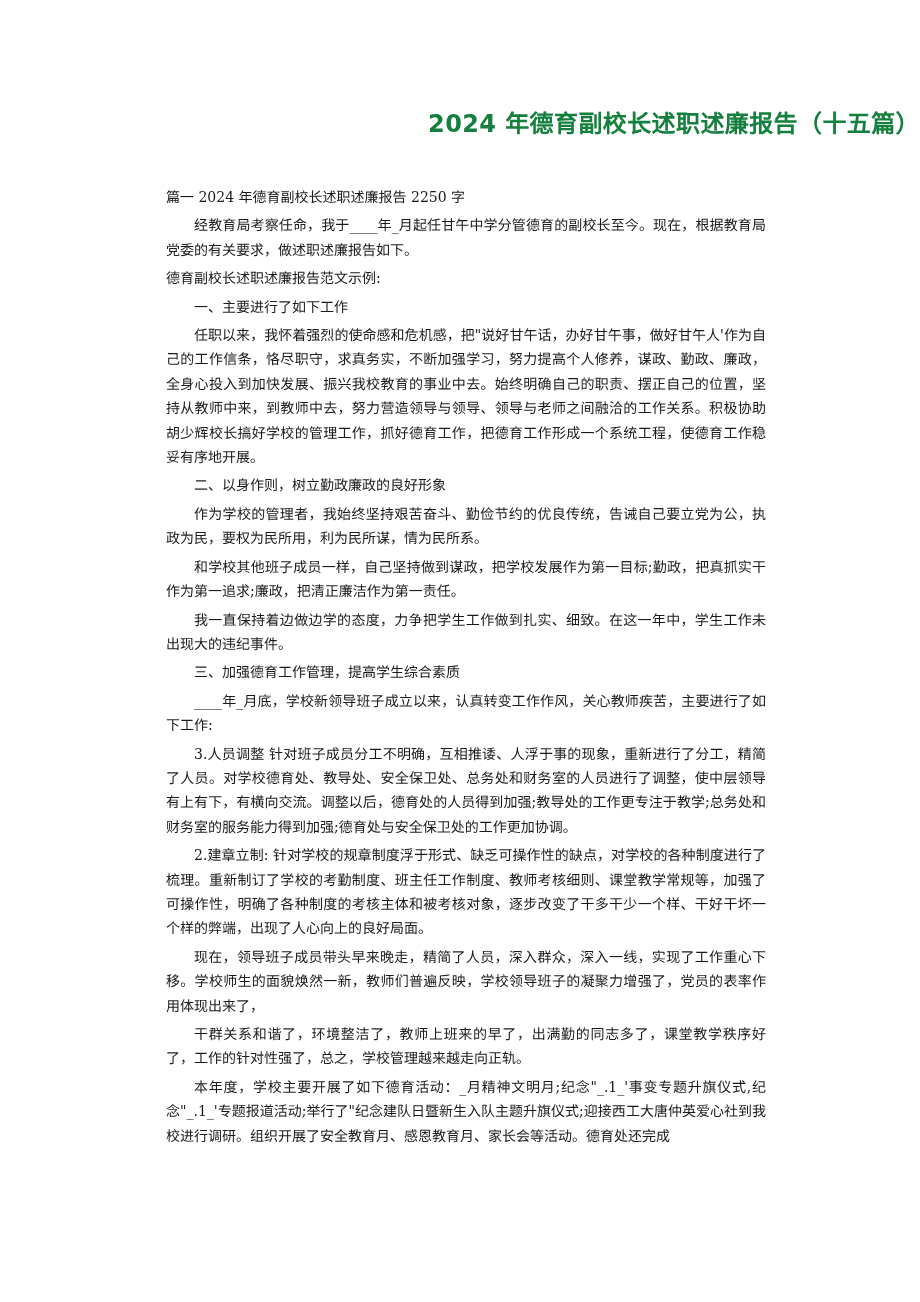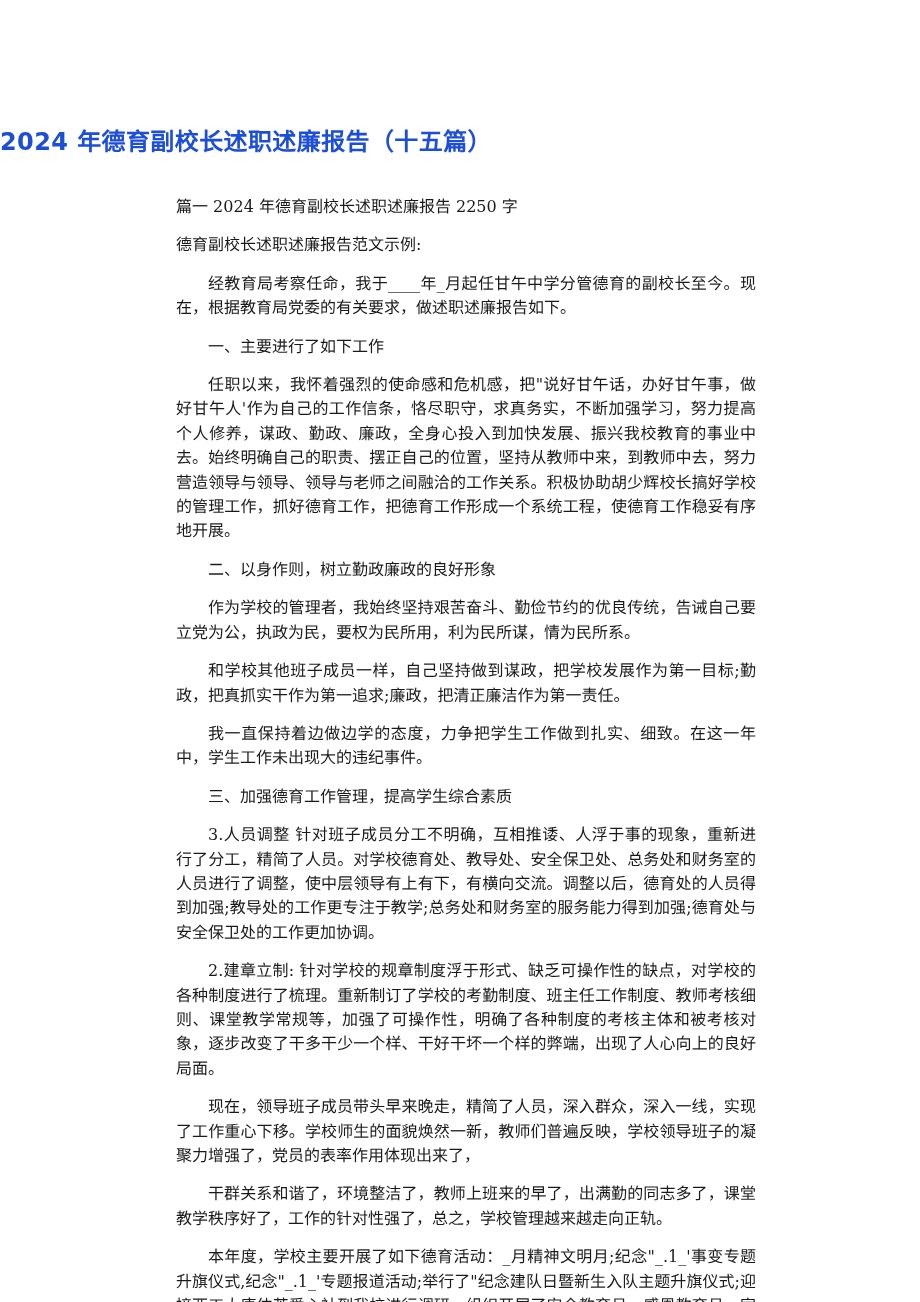--- a/index.html
+++ b/index.html
@@ -25,42 +25,42 @@
     padding: 0;
   }
 
   
   .doc-title {
     margin: 0;
     padding: 0;
     position: absolute;
     left: 0;
     right: 0;
-    top: 122px;
-    text-align: left;
-    color: #1d4ed8;
+    top: 104px;
+    text-align: right;
+    color: #15803d;
     font-size: 24px;
     font-weight: bold;
     letter-spacing: 0.4px;
     font-family: "DejaVu Sans", "Liberation Sans", sans-serif;
     white-space: nowrap;
   }
 
   
   .body-block {
     position: absolute;
     left: 162px;
     top: 181px;
     width: 608px;
   }
 
   p.para {
-    margin: 14px;
+    margin: 4px;
     padding: 0;
-    font-size: 16px;
+    font-size: 14px;
     line-height: 24.4px;
     text-align: justify;
     text-justify: inter-ideograph;
     text-indent: 2em;
     word-break: break-all;
     font-family: "DejaVu Serif", "Liberation Serif", serif;
   }
 
   p.para.noindent {
     text-indent: 0;
@@ -68,29 +68,30 @@
 </style>
 </head>
 <body>
 
 <div class="page">
 
   <h1 class="doc-title">2024 年德育副校长述职述廉报告（十五篇）</h1>
 
   <div class="body-block">
     <p class="para noindent">篇一  2024 年德育副校长述职述廉报告 2250 字</p>
+    <p class="para">经教育局考察任命，我于____年_月起任甘午中学分管德育的副校长至今。现在，根据教育局党委的有关要求，做述职述廉报告如下。</p>
     <p class="para noindent">德育副校长述职述廉报告范文示例:</p>
-    <p class="para">经教育局考察任命，我于____年_月起任甘午中学分管德育的副校长至今。现在，根据教育局党委的有关要求，做述职述廉报告如下。</p>
     <p class="para">一、主要进行了如下工作</p>
     <p class="para">任职以来，我怀着强烈的使命感和危机感，把"说好甘午话，办好甘午事，做好甘午人'作为自己的工作信条，恪尽职守，求真务实，不断加强学习，努力提高个人修养，谋政、勤政、廉政，全身心投入到加快发展、振兴我校教育的事业中去。始终明确自己的职责、摆正自己的位置，坚持从教师中来，到教师中去，努力营造领导与领导、领导与老师之间融洽的工作关系。积极协助胡少辉校长搞好学校的管理工作，抓好德育工作，把德育工作形成一个系统工程，使德育工作稳妥有序地开展。</p>
     <p class="para">二、以身作则，树立勤政廉政的良好形象</p>
     <p class="para">作为学校的管理者，我始终坚持艰苦奋斗、勤俭节约的优良传统，告诫自己要立党为公，执政为民，要权为民所用，利为民所谋，情为民所系。</p>
     <p class="para">和学校其他班子成员一样，自己坚持做到谋政，把学校发展作为第一目标;勤政，把真抓实干作为第一追求;廉政，把清正廉洁作为第一责任。</p>
     <p class="para">我一直保持着边做边学的态度，力争把学生工作做到扎实、细致。在这一年中，学生工作未出现大的违纪事件。</p>
     <p class="para">三、加强德育工作管理，提高学生综合素质</p>
+    <p class="para">____年_月底，学校新领导班子成立以来，认真转变工作作风，关心教师疾苦，主要进行了如下工作:</p>
     <p class="para">3.人员调整 针对班子成员分工不明确，互相推诿、人浮于事的现象，重新进行了分工，精简了人员。对学校德育处、教导处、安全保卫处、总务处和财务室的人员进行了调整，使中层领导有上有下，有横向交流。调整以后，德育处的人员得到加强;教导处的工作更专注于教学;总务处和财务室的服务能力得到加强;德育处与安全保卫处的工作更加协调。</p>
     <p class="para">2.建章立制: 针对学校的规章制度浮于形式、缺乏可操作性的缺点，对学校的各种制度进行了梳理。重新制订了学校的考勤制度、班主任工作制度、教师考核细则、课堂教学常规等，加强了可操作性，明确了各种制度的考核主体和被考核对象，逐步改变了干多干少一个样、干好干坏一个样的弊端，出现了人心向上的良好局面。</p>
     <p class="para">现在，领导班子成员带头早来晚走，精简了人员，深入群众，深入一线，实现了工作重心下移。学校师生的面貌焕然一新，教师们普遍反映，学校领导班子的凝聚力增强了，党员的表率作用体现出来了，</p>
     <p class="para">干群关系和谐了，环境整洁了，教师上班来的早了，出满勤的同志多了，课堂教学秩序好了，工作的针对性强了，总之，学校管理越来越走向正轨。</p>
     <p class="para">本年度，学校主要开展了如下德育活动：_月精神文明月;纪念"_.1_'事变专题升旗仪式,纪念"_.1_'专题报道活动;举行了"纪念建队日暨新生入队主题升旗仪式;迎接西工大唐仲英爱心社到我校进行调研。组织开展了安全教育月、感恩教育月、家长会等活动。德育处还完成</p>
   </div>
 
 </div>
 
 </body></html>

